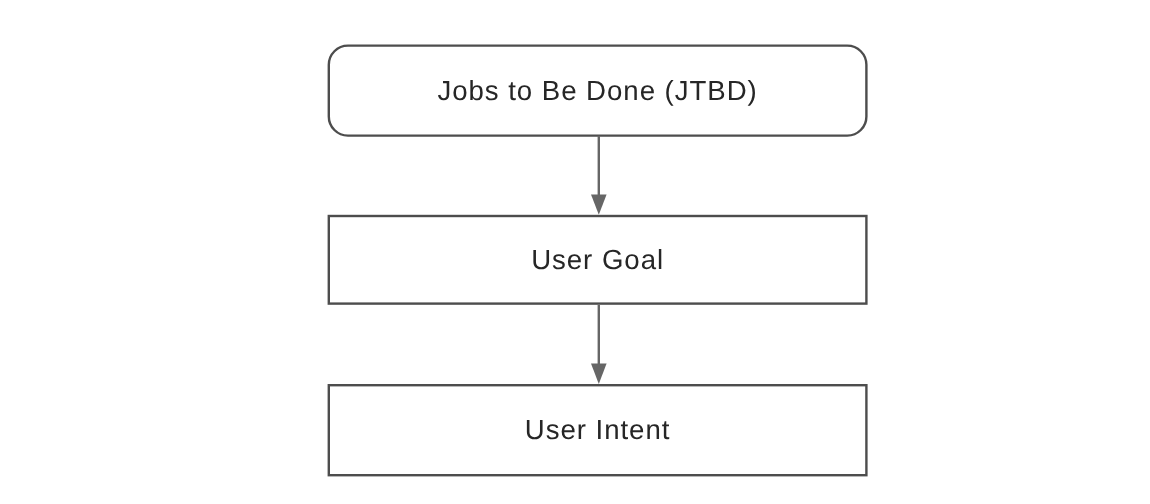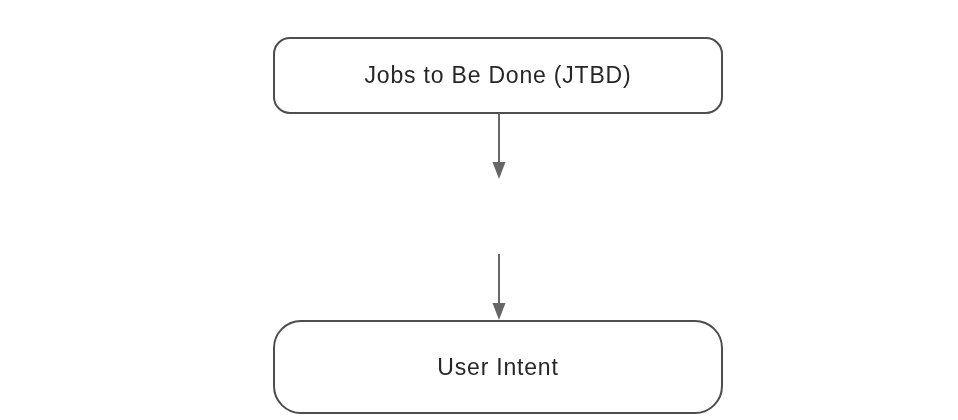--- a/index.html
+++ b/index.html
@@ -28,21 +28,21 @@
   }
   .node-label {
     font-size: 23px;
     font-weight: 400;
     letter-spacing: 0.8px;
     color: var(--text, #262626);
     white-space: nowrap;
   }
   .node-jtbd   { top: 37px;  height: 77px; border-radius: 17px; }
   .node-goal   { top: 179px; height: 75px; }
-  .node-intent { top: 320px; height: 94px; border-radius: 28px; }
+  .node-intent { top: 320px; height: 77px; }
   .arrow {
     position: absolute;
     left: 489px;
     width: 20px;
     height: 66px;
     display: block;
   }
   .arrow-1 { top: 113px; }
   .arrow-2 { top: 254px; }
   .arrow line    { stroke: var(--arrow, #666666); stroke-width: 2; }
@@ -55,20 +55,23 @@
 
   <div class="node node-jtbd">
     <span class="node-label">Jobs to Be Done (JTBD)</span>
   </div>
 
   <svg class="arrow arrow-1" viewBox="0 0 20 66" aria-hidden="true">
     <line x1="10" y1="0" x2="10" y2="50"></line>
     <polygon points="10,66 3.5,49 16.5,49"></polygon>
   </svg>
 
+  <div class="node node-goal">
+    <span class="node-label">User Goal</span>
+  </div>
 
   <svg class="arrow arrow-2" viewBox="0 0 20 66" aria-hidden="true">
     <line x1="10" y1="0" x2="10" y2="50"></line>
     <polygon points="10,66 3.5,49 16.5,49"></polygon>
   </svg>
 
   <div class="node node-intent">
     <span class="node-label">User Intent</span>
   </div>
 

